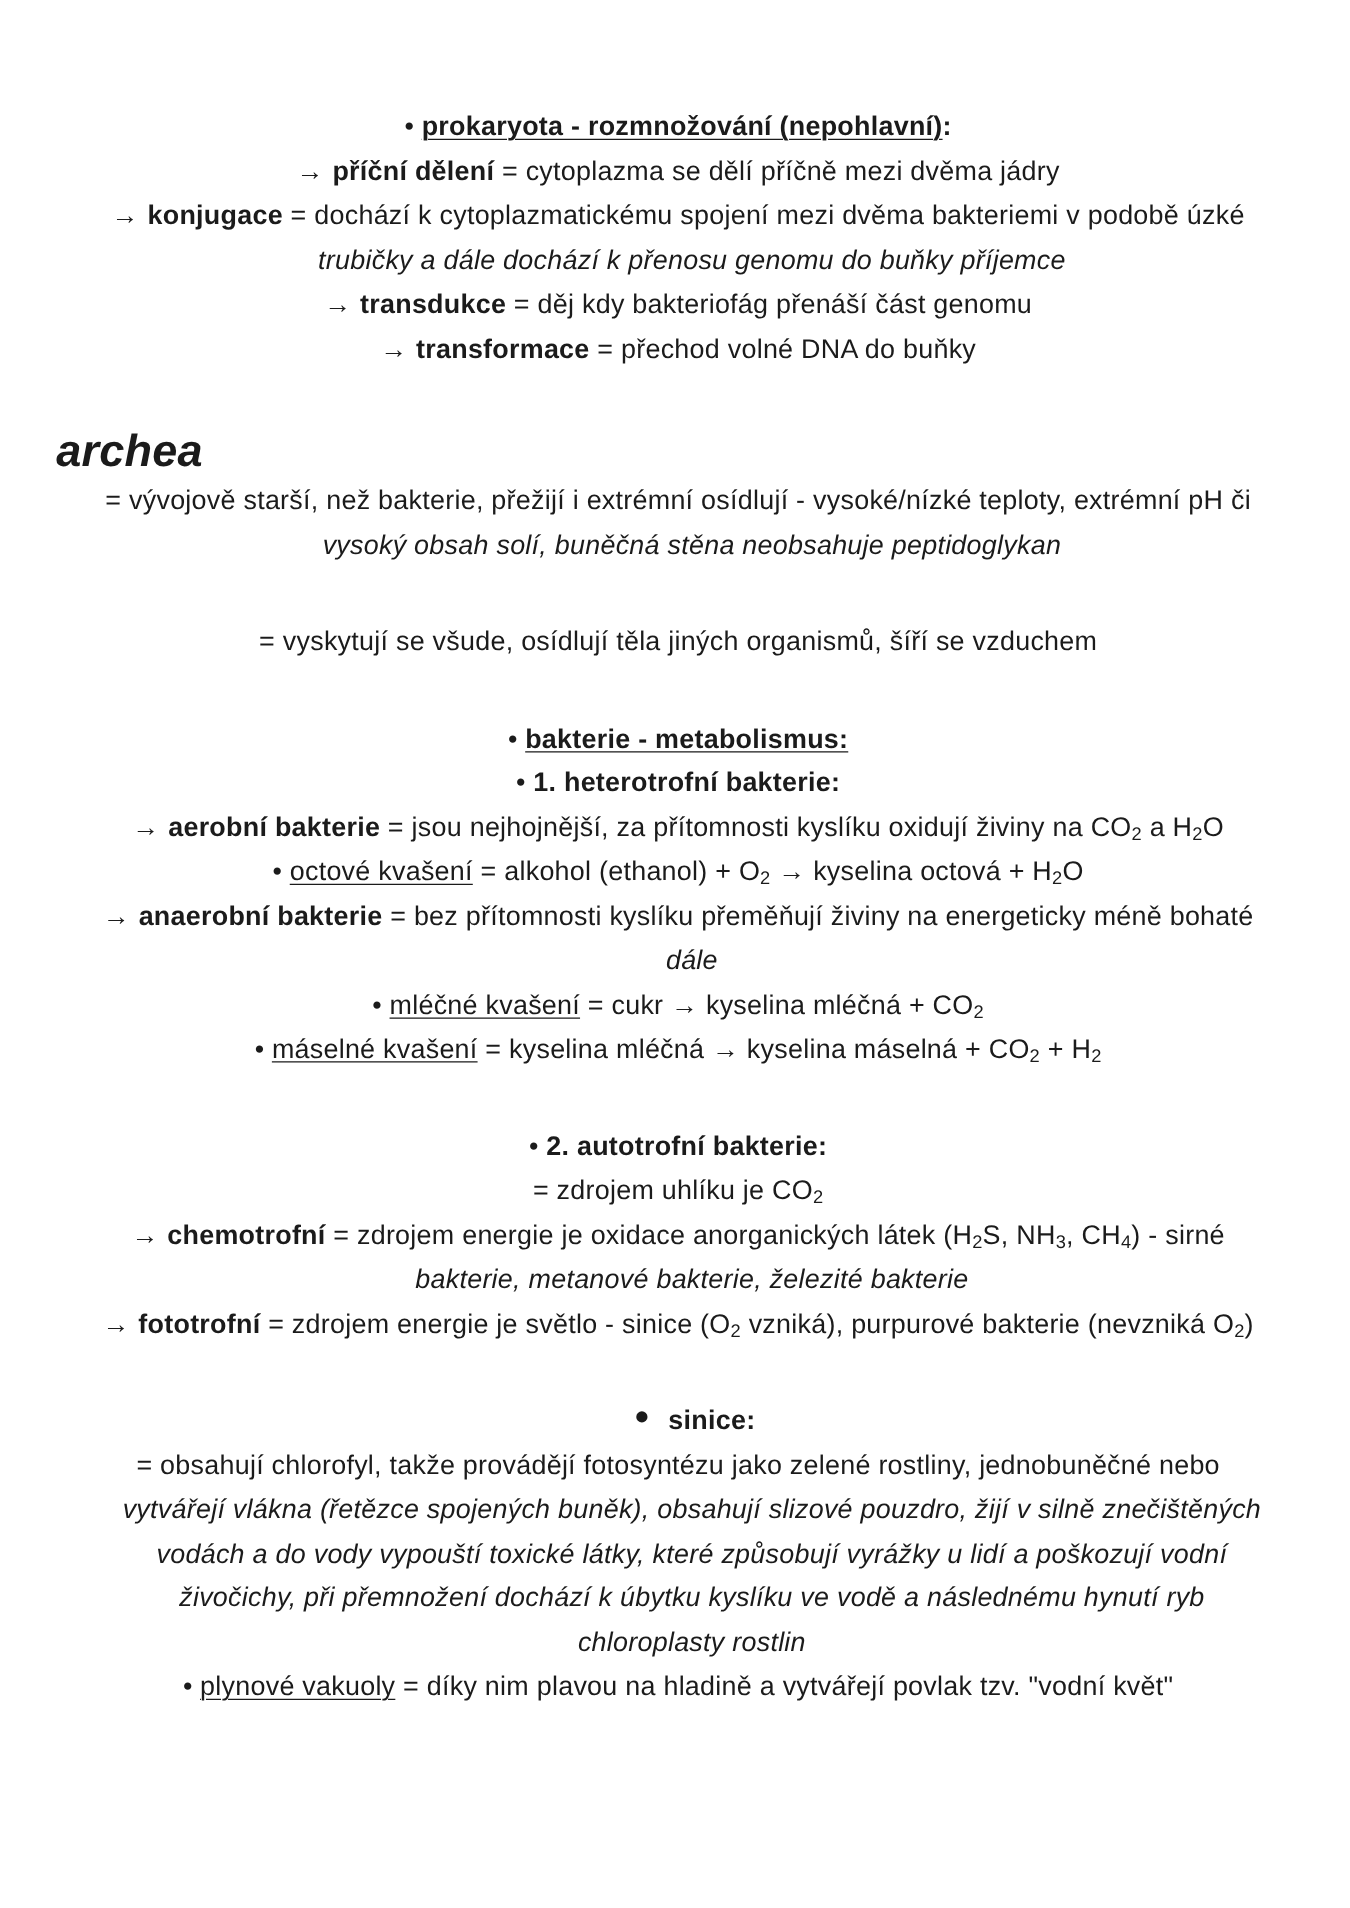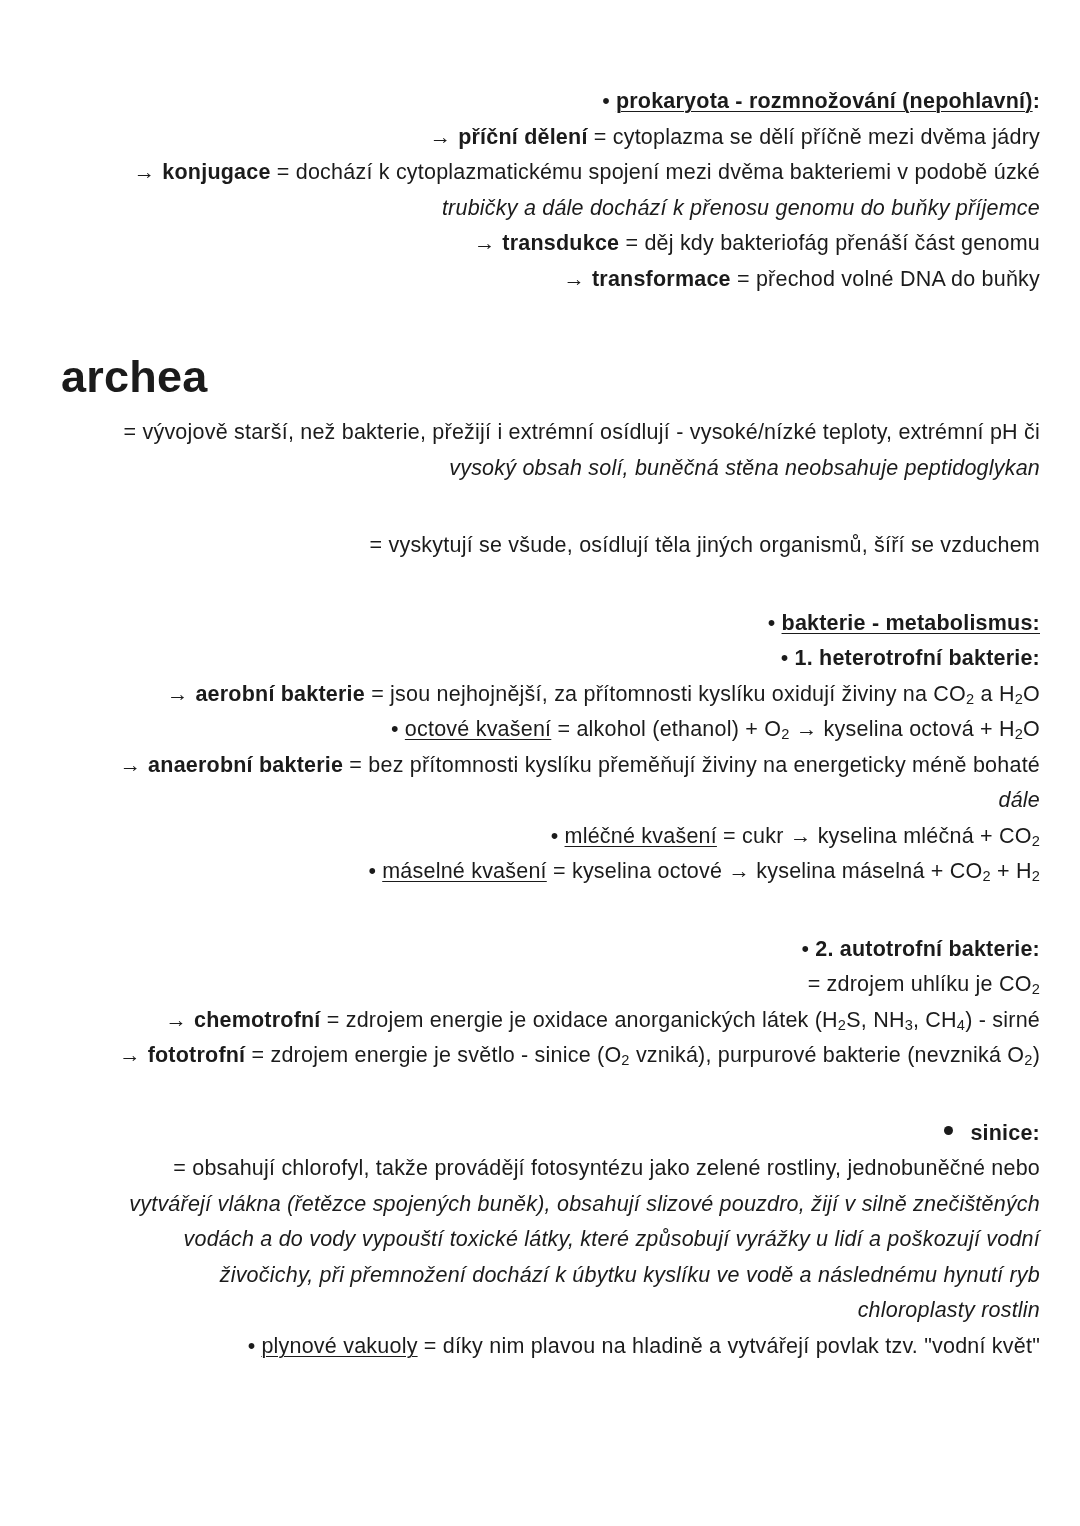--- a/index.html
+++ b/index.html
@@ -23,21 +23,21 @@
     background: #ffffff;
     position: relative;
   }
 
   
   .line {
     font-size: 21.5px;
     line-height: 35.5px;
     letter-spacing: 0.01em;
     white-space: pre-wrap;
-    text-align: right;
+    text-align: center;
   }
   .line.cont {       
     padding-left: 22px;
     font-style: italic;
   }
   .marker {
     display: inline-block;
     min-width: 0;
     font-weight: 400;
   }
@@ -48,26 +48,27 @@
   u, .ul   { text-decoration: underline; text-underline-offset: 2.5px; text-decoration-thickness: 1.4px; }
 
   sub {
     font-size: 0.68em;
     vertical-align: -0.22em;
     line-height: 0;
   }
 
   
   h2.heading {
-    font-size: 45px;
+    font-size: 36px;
     line-height: 44px;
     font-weight: 700;
-    margin: 16px;
+    margin: 0;
     padding: 0;
     letter-spacing: 0.005em;
+    font-style: italic;
   }
 
   
   .gap-lg   { height: 42px; }
 
   .sub-bullet {
     padding-left: 28px;
   }
   .sub-bullet .dot {
     display: inline-block;
@@ -124,32 +125,33 @@
 
     <div class="line"><span class="marker arrow-marker">→</span><b>aerobní bakterie</b><span> = jsou nejhojnější, za přítomnosti kyslíku oxidují živiny na CO</span><sub>2</sub><span> a H</span><sub>2</sub><span>O</span></div>
 
     <div class="line"><span class="marker bullet-marker">•</span><span class="ul">octové kvašení</span><span> = alkohol (ethanol) + O</span><sub>2</sub><span> → kyselina octová + H</span><sub>2</sub><span>O</span></div>
 
     <div class="line"><span class="marker arrow-marker">→</span><b>anaerobní bakterie</b><span> = bez přítomnosti kyslíku přeměňují živiny na energeticky méně bohaté</span></div>
     <div class="line cont">dále</div>
 
     <div class="line"><span class="marker bullet-marker">•</span><span class="ul">mléčné kvašení</span><span> = cukr → kyselina mléčná + CO</span><sub>2</sub></div>
 
-    <div class="line"><span class="marker bullet-marker">•</span><span class="ul">máselné kvašení</span><span> = kyselina octové → kyselina máselná + CO</span><sub>2</sub><span> + H</span><sub>2</sub></div>
+    <div class="line"><span class="marker bullet-marker">•</span><span class="ul">máselné kvašení</span><span> = kyselina mléčná → kyselina máselná + CO</span><sub>2</sub><span> + H</span><sub>2</sub></div>
   </section>
 
   <div class="gap-lg"></div>
 
   <section class="section">
 
     <div class="line"><span class="marker bullet-marker">•</span><b>2. autotrofní bakterie:</b></div>
 
     <div class="line"><span>= zdrojem uhlíku je CO</span><sub>2</sub></div>
 
     <div class="line"><span class="marker arrow-marker">→</span><b>chemotrofní</b><span> = zdrojem energie je oxidace anorganických látek (H</span><sub>2</sub><span>S, NH</span><sub>3</sub><span>, CH</span><sub>4</sub><span>) - sirné</span></div>
+    <div class="line cont">bakterie, metanové bakterie, železité bakterie</div>
 
     <div class="line"><span class="marker arrow-marker">→</span><b>fototrofní</b><span> = zdrojem energie je světlo - sinice (O</span><sub>2</sub><span> vzniká), purpurové bakterie (nevzniká O</span><sub>2</sub><span>)</span></div>
   </section>
 
   <div class="gap-lg"></div>
 
   <section class="section">
 
     <div class="line sub-bullet"><span class="dot"></span><b>sinice:</b></div>
 

